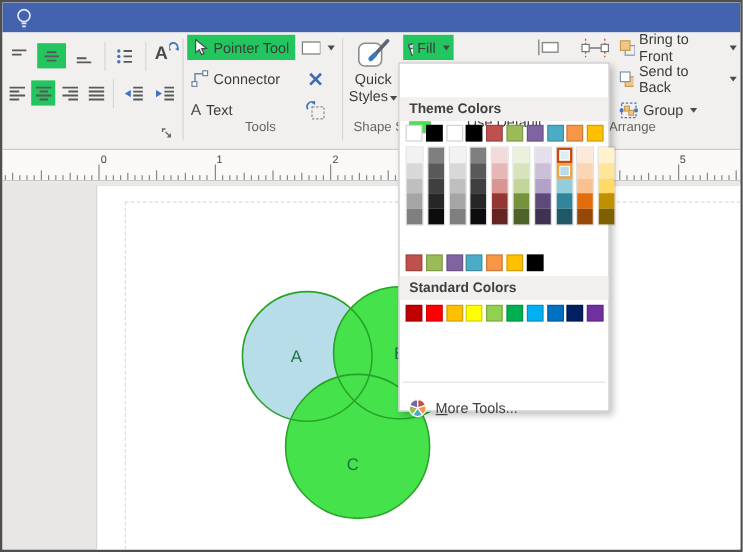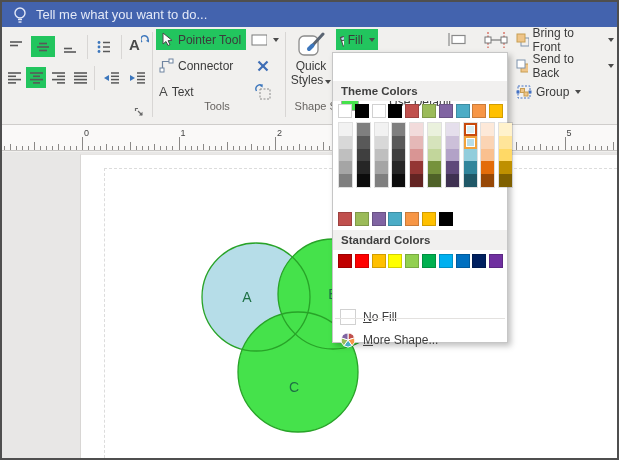--- a/index.html
+++ b/index.html
@@ -56,21 +56,20 @@
 <body>
 
 <div class="window">
 
   <div class="tellme">
     <svg width="16" height="18" viewBox="0 0 16 18">
       <circle cx="8" cy="7" r="5" fill="none" stroke="#E4E9F7" stroke-width="1.4"></circle>
       <line x1="6" y1="13.5" x2="10" y2="13.5" stroke="#E4E9F7" stroke-width="1.4"></line>
       <line x1="6.5" y1="16" x2="9.5" y2="16" stroke="#E4E9F7" stroke-width="1.4"></line>
     </svg>
-    <span>Tell me what you want to do...</span>
   </div>
 
   <div class="ribbon">
 
     <div class="btn iconbtn" style="left:2px;top:9px;width:24px">
       <svg class="lines-icon" width="16" height="16">
           <line x1="2" y1="3" x2="14" y2="3"></line>
           <line x1="2" y1="6.5" x2="10" y2="6.5"></line>
         </svg>
     </div>
@@ -263,20 +262,21 @@
       <svg width="16" height="16">
         <rect x="2" y="2" width="12" height="12" fill="none" stroke="#4472C4" stroke-dasharray="2,1.5"></rect>
         <rect x="0.5" y="6.5" width="3" height="3" fill="#4472C4"></rect>
           <rect x="12.5" y="6.5" width="3" height="3" fill="#4472C4"></rect>
         <rect x="4.5" y="4.5" width="4" height="4" fill="#EFC589" stroke="#C89E53"></rect>
           <rect x="8" y="8" width="4" height="4" fill="#EFC589" stroke="#C89E53"></rect>
       </svg>
       <span>Group</span>
       <span class="caret"></span>
     </div>
+    <div class="grouplabel" style="left:442px;width:166px">Arrange</div>
   </div>
 
   <div class="ruler" id="ruler">
       <div class="tick" style="left: 1.59375px; height: 4px;"></div>
       <div class="tick" style="left: 7.625px; height: 6px;"></div>
       <div class="tick" style="left: 13.6562px; height: 4px;"></div>
       <div class="tick" style="left: 19.6875px; height: 4px;"></div>
       <div class="tick" style="left: 25.7188px; height: 4px;"></div>
       <div class="tick" style="left: 31.75px; height: 8px;"></div>
       <div class="tick" style="left: 37.7812px; height: 4px;"></div>
@@ -505,36 +505,30 @@
         <div class="sw" style="background: rgb(255, 0, 0);"></div>
         <div class="sw" style="background: rgb(255, 192, 0);"></div>
         <div class="sw" style="background: rgb(255, 255, 0);"></div>
         <div class="sw" style="background: rgb(146, 208, 80);"></div>
         <div class="sw" style="background: rgb(0, 176, 80);"></div>
         <div class="sw" style="background: rgb(0, 176, 240);"></div>
         <div class="sw" style="background: rgb(0, 112, 192);"></div>
         <div class="sw" style="background: rgb(0, 32, 96);"></div>
         <div class="sw" style="background: rgb(112, 48, 160);"></div>
       </div>
-    <div class="menuitem" style="top:217px">
-      <div class="mi-icon">
-          <div class="sw" style="width:16px;height:16px;background:#fff"></div>
-        </div>
-      <span><span class="accel">N</span><span>o Fill</span></span>
-    </div>
     <div class="menuitem" style="top:240px">
       <div class="mi-icon">
         <svg width="16" height="16">
           <g stroke="#fff" stroke-width="1">
             <path d="M8,8 L8,1 A7,7 0 0 1 14.6,5.8 Z" fill="#C0504D"></path>
             <path d="M8,8 L14.6,5.8 A7,7 0 0 1 12.1,13.7 Z" fill="#F79646"></path>
             <path d="M8,8 L12.1,13.7 A7,7 0 0 1 3.9,13.7 Z" fill="#4BACC6"></path>
             <path d="M8,8 L3.9,13.7 A7,7 0 0 1 1.4,5.8 Z" fill="#9BBB59"></path>
             <path d="M8,8 L1.4,5.8 A7,7 0 0 1 8,1 Z" fill="#8064A2"></path>
           </g>
         </svg>
       </div>
-      <span><span class="accel">M</span><span>ore Shape...</span></span>
+      <span><span class="accel">M</span><span>ore Tools...</span></span>
     </div>
     <div class="msep" style="top:265px"></div>
   </div>
 
 </div>
 
 </body></html>

